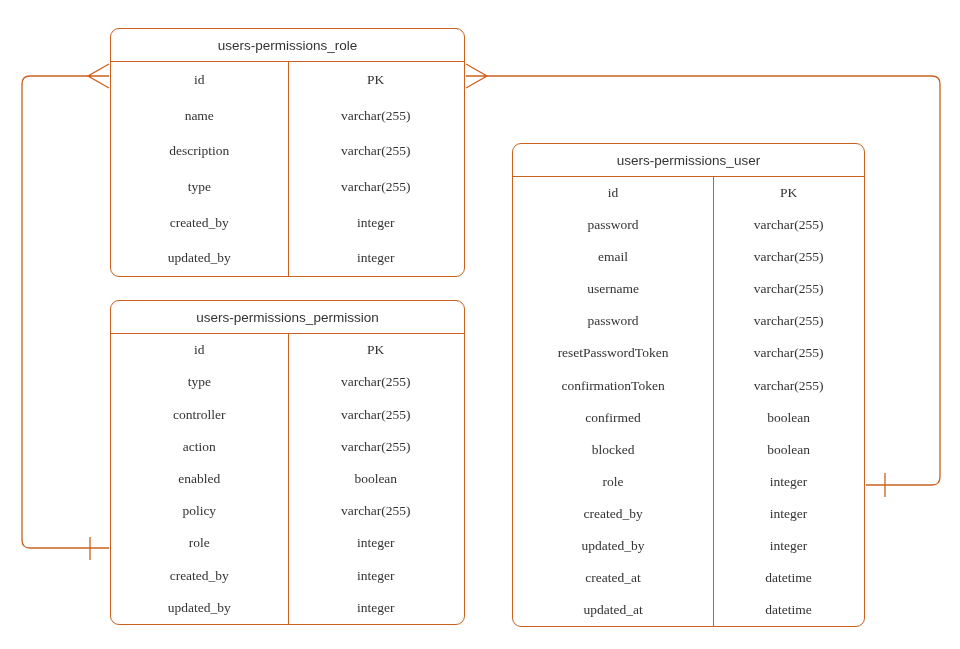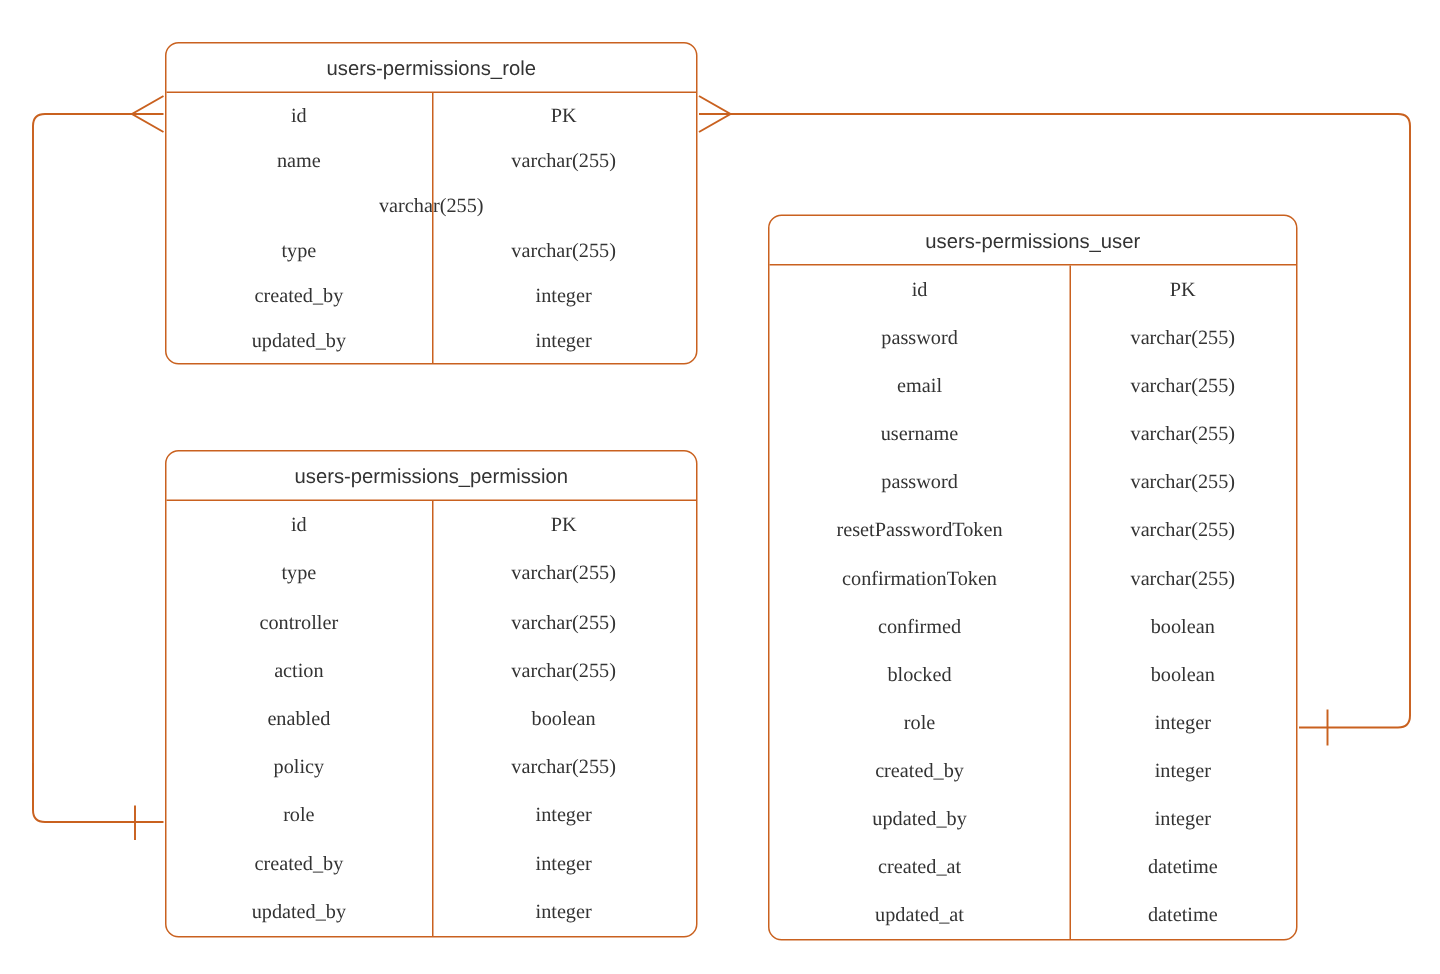--- a/index.html
+++ b/index.html
@@ -87,33 +87,34 @@
       <path d="M 90 537 L 90 560"></path>
     </g>
 
     <g>
       <path d="M 487 76 L 932 76 Q 940 76 940 84 L 940 477 Q 940 485 932 485 L 866 485"></path>
       <path d="M 466 64 L 487 76 L 466 88 M 466 76 L 487 76"></path>
       <path d="M 885 473 L 885 497"></path>
     </g>
   </svg>
 
-  <div class="er-table" style="left:110px; top:28px; width:355px; height:215px; --split:50%;">
+  <div class="er-table" style="left:110px; top:28px; width:355px; height:249px; --split:50%;">
     <div class="er-header">users-permissions_role</div>
     <div class="er-body">
       <div class="er-divider"></div>
       <div class="er-row">
         <div class="er-cell-name">id</div>
         <div class="er-cell-type">PK</div>
       </div>
       <div class="er-row">
         <div class="er-cell-name">name</div>
         <div class="er-cell-type">varchar(255)</div>
       </div>
       <div class="er-row">
+        <div class="er-cell-name">description</div>
         <div class="er-cell-type">varchar(255)</div>
       </div>
       <div class="er-row">
         <div class="er-cell-name">type</div>
         <div class="er-cell-type">varchar(255)</div>
       </div>
       <div class="er-row">
         <div class="er-cell-name">created_by</div>
         <div class="er-cell-type">integer</div>
       </div>

